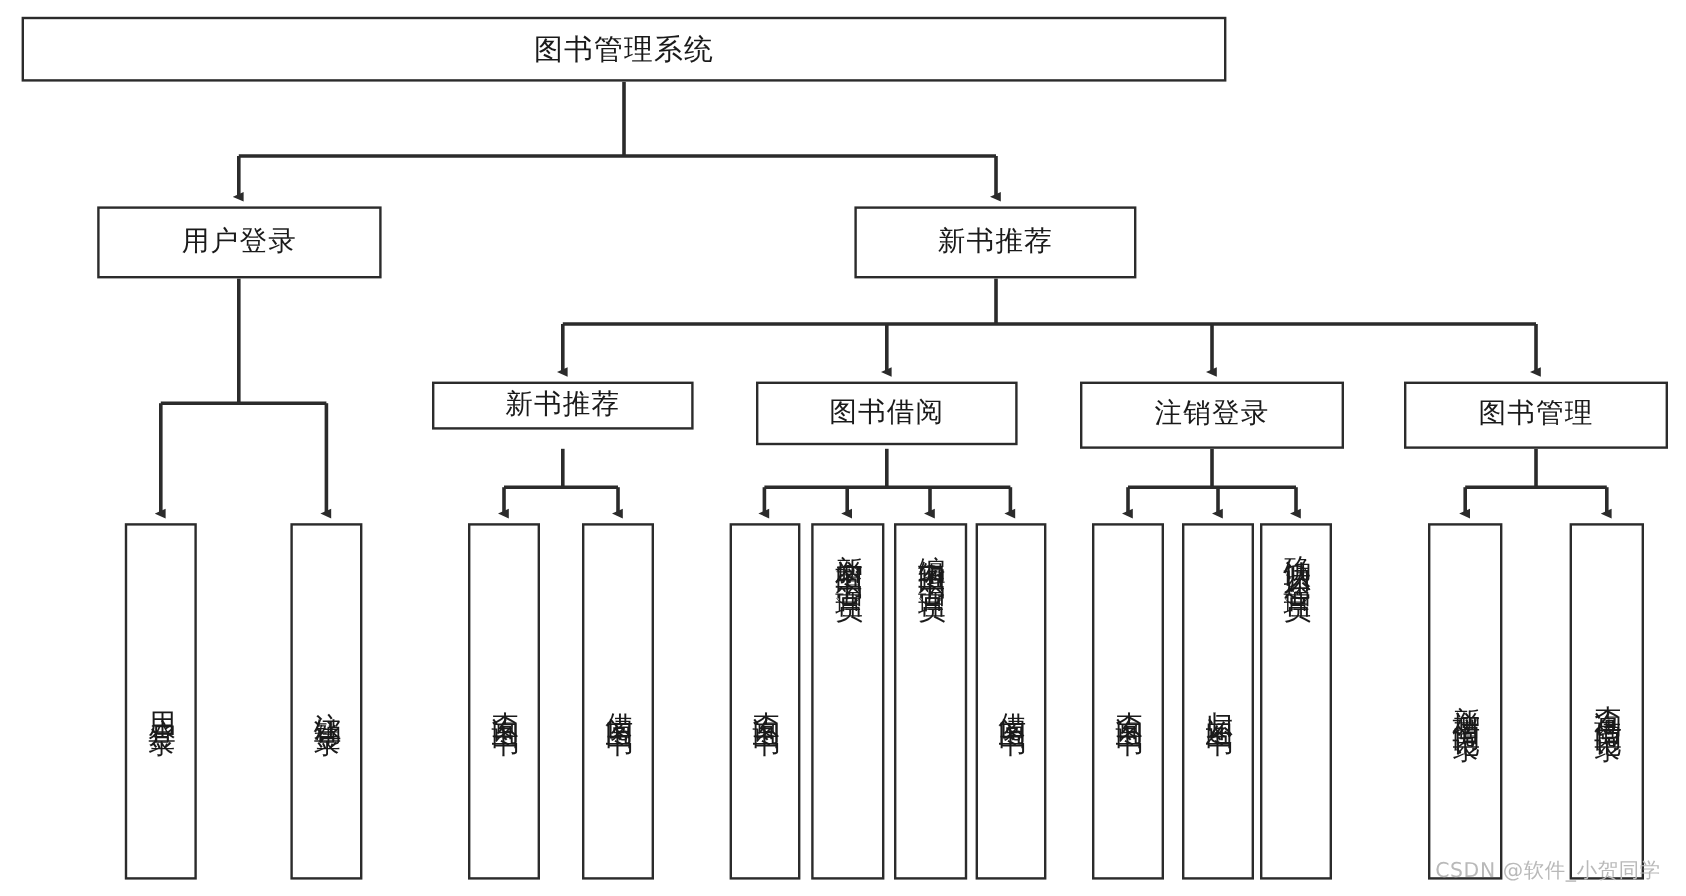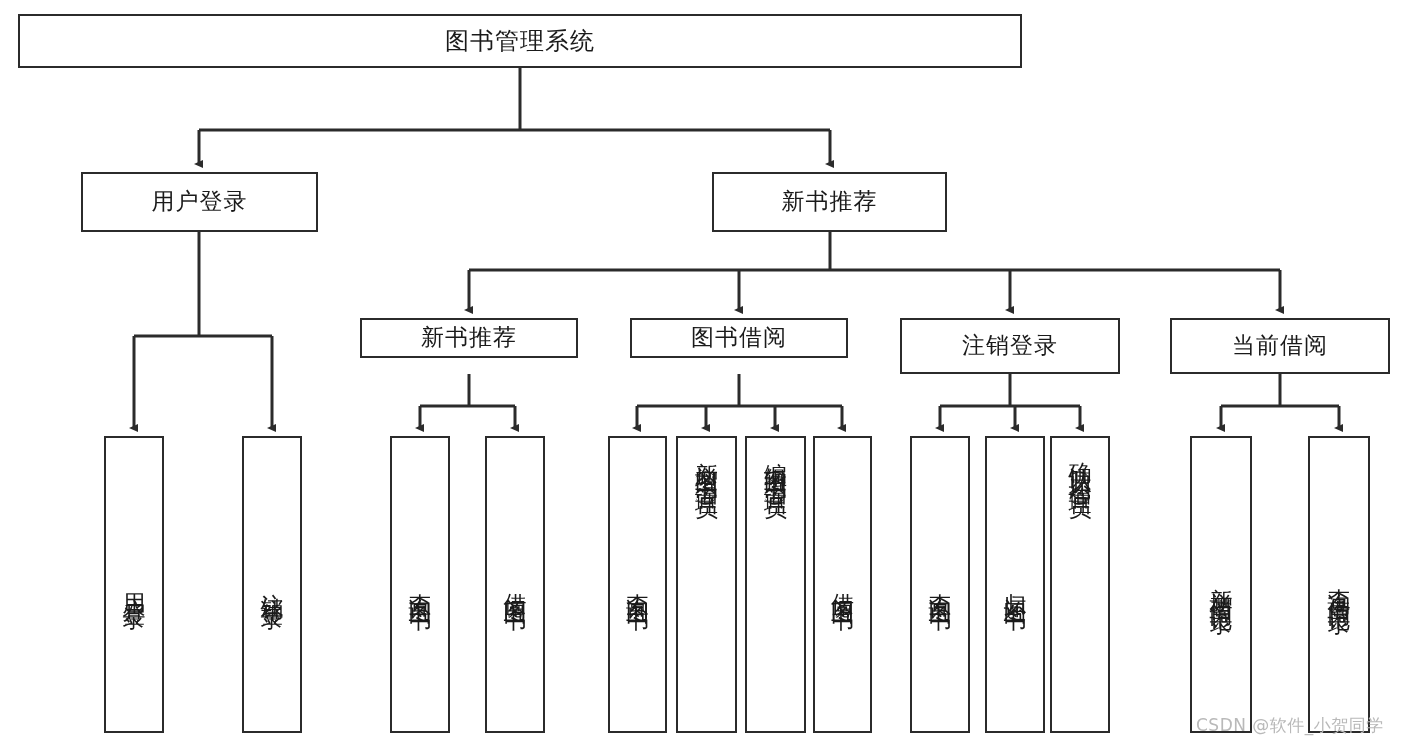--- a/index.html
+++ b/index.html
@@ -126,28 +126,28 @@
   <div class="node horiz" id="n-l2-0" style="left: 81px; top: 172px; width: 237px; height: 60px;">
     <span>用户登录</span>
   </div>
   <div class="node horiz" id="n-l2-1" style="left: 712px; top: 172px; width: 235px; height: 60px;">
     <span>新书推荐</span>
   </div>
 
   <div class="node horiz" id="n-l3-0" style="left: 360px; top: 318px; width: 218px; height: 40px;">
     <span>新书推荐</span>
   </div>
-  <div class="node horiz" id="n-l3-1" style="left: 630px; top: 318px; width: 218px; height: 40px;">
+  <div class="node horiz" id="n-l3-1" style="left: 630px; top: 318px; width: 218px; height: 53px;">
     <span>图书借阅</span>
   </div>
   <div class="node horiz" id="n-l3-2" style="left: 900px; top: 318px; width: 220px; height: 56px;">
     <span>注销登录</span>
   </div>
   <div class="node horiz" id="n-l3-3" style="left: 1170px; top: 318px; width: 220px; height: 56px;">
-    <span>当前借阅</span>
+    <span>图书管理</span>
   </div>
 
   <div class="node vert" id="n-lf-0" style="left: 104px; top: 436px; width: 60px; height: 297px;">
     <span>用户登录</span>
   </div>
   <div class="node vert" id="n-lf-1" style="left: 242px; top: 436px; width: 60px; height: 297px;">
     <span>注销登录</span>
   </div>
   <div class="node vert" id="n-lf-2" style="left: 390px; top: 436px; width: 60px; height: 297px;">
     <span>查询图书</span>

